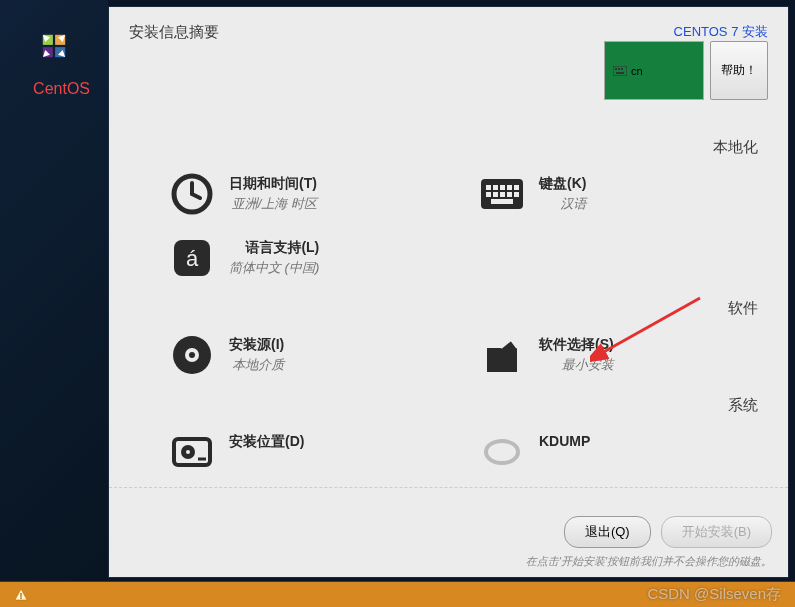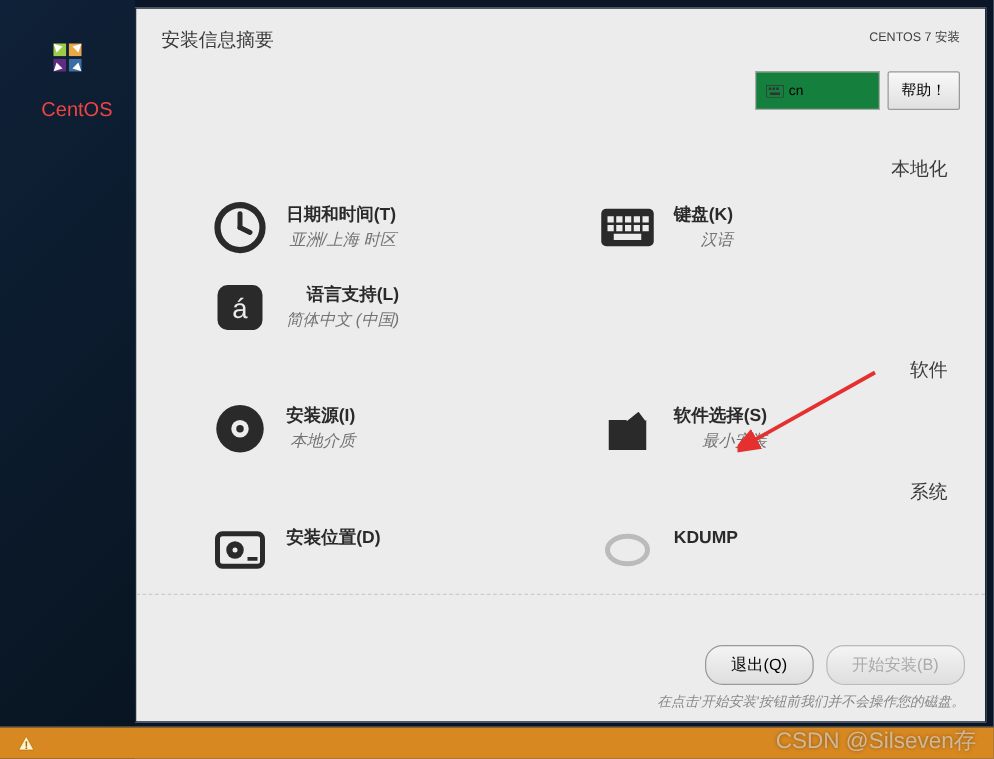--- a/index.html
+++ b/index.html
@@ -52,43 +52,43 @@
       padding: 16px 20px 10px 20px;
     }
     .header-title {
       font-size: 15px;
       color: #3a3a3a;
     }
     .header-right {
       text-align: right;
     }
     .product-name {
-      font-size: 10px;
-      color: #404040;
-      margin-bottom: 20px;
+      font-size: 13px;
+      color: #1d4ed8;
+      margin-bottom: 0;
     }
     .header-controls {
       display: flex;
       gap: 6px;
       justify-content: flex-end;
     }
     .lang-indicator {
       background: #15803d;
       border: 1px solid #aaa;
       padding: 2px 8px;
       font-size: 11px;
       display: flex;
       align-items: center;
       gap: 4px;
       min-width: 100px;
     }
     .help-btn {
       background: linear-gradient(#f8f8f8, #e0e0e0);
       border: 1px solid #999;
-      padding: 6px 10px;
+      padding: 20px 10px;
       font-size: 12px;
       cursor: pointer;
       border-radius: 2px;
     }
     .content {
       padding: 10px 30px 0 30px;
       height: 400px;
       overflow: hidden;
       text-align: right;
     }
@@ -187,21 +187,21 @@
       display: inline-flex;
       align-items: center;
       justify-content: center;
       font-size: 11px;
     }
     .watermark {
       position: absolute;
       bottom: 3px;
       right: 14px;
       color: rgba(230,230,230,0.6);
-      font-size: 18px;
+      font-size: 15px;
       pointer-events: none;
       text-shadow: 0 0 3px rgba(0,0,0,.4);
     }
     .arrow-annotation {
       position: absolute;
       left: 590px;
       top: 290px;
       pointer-events: none;
     }
   </style>

